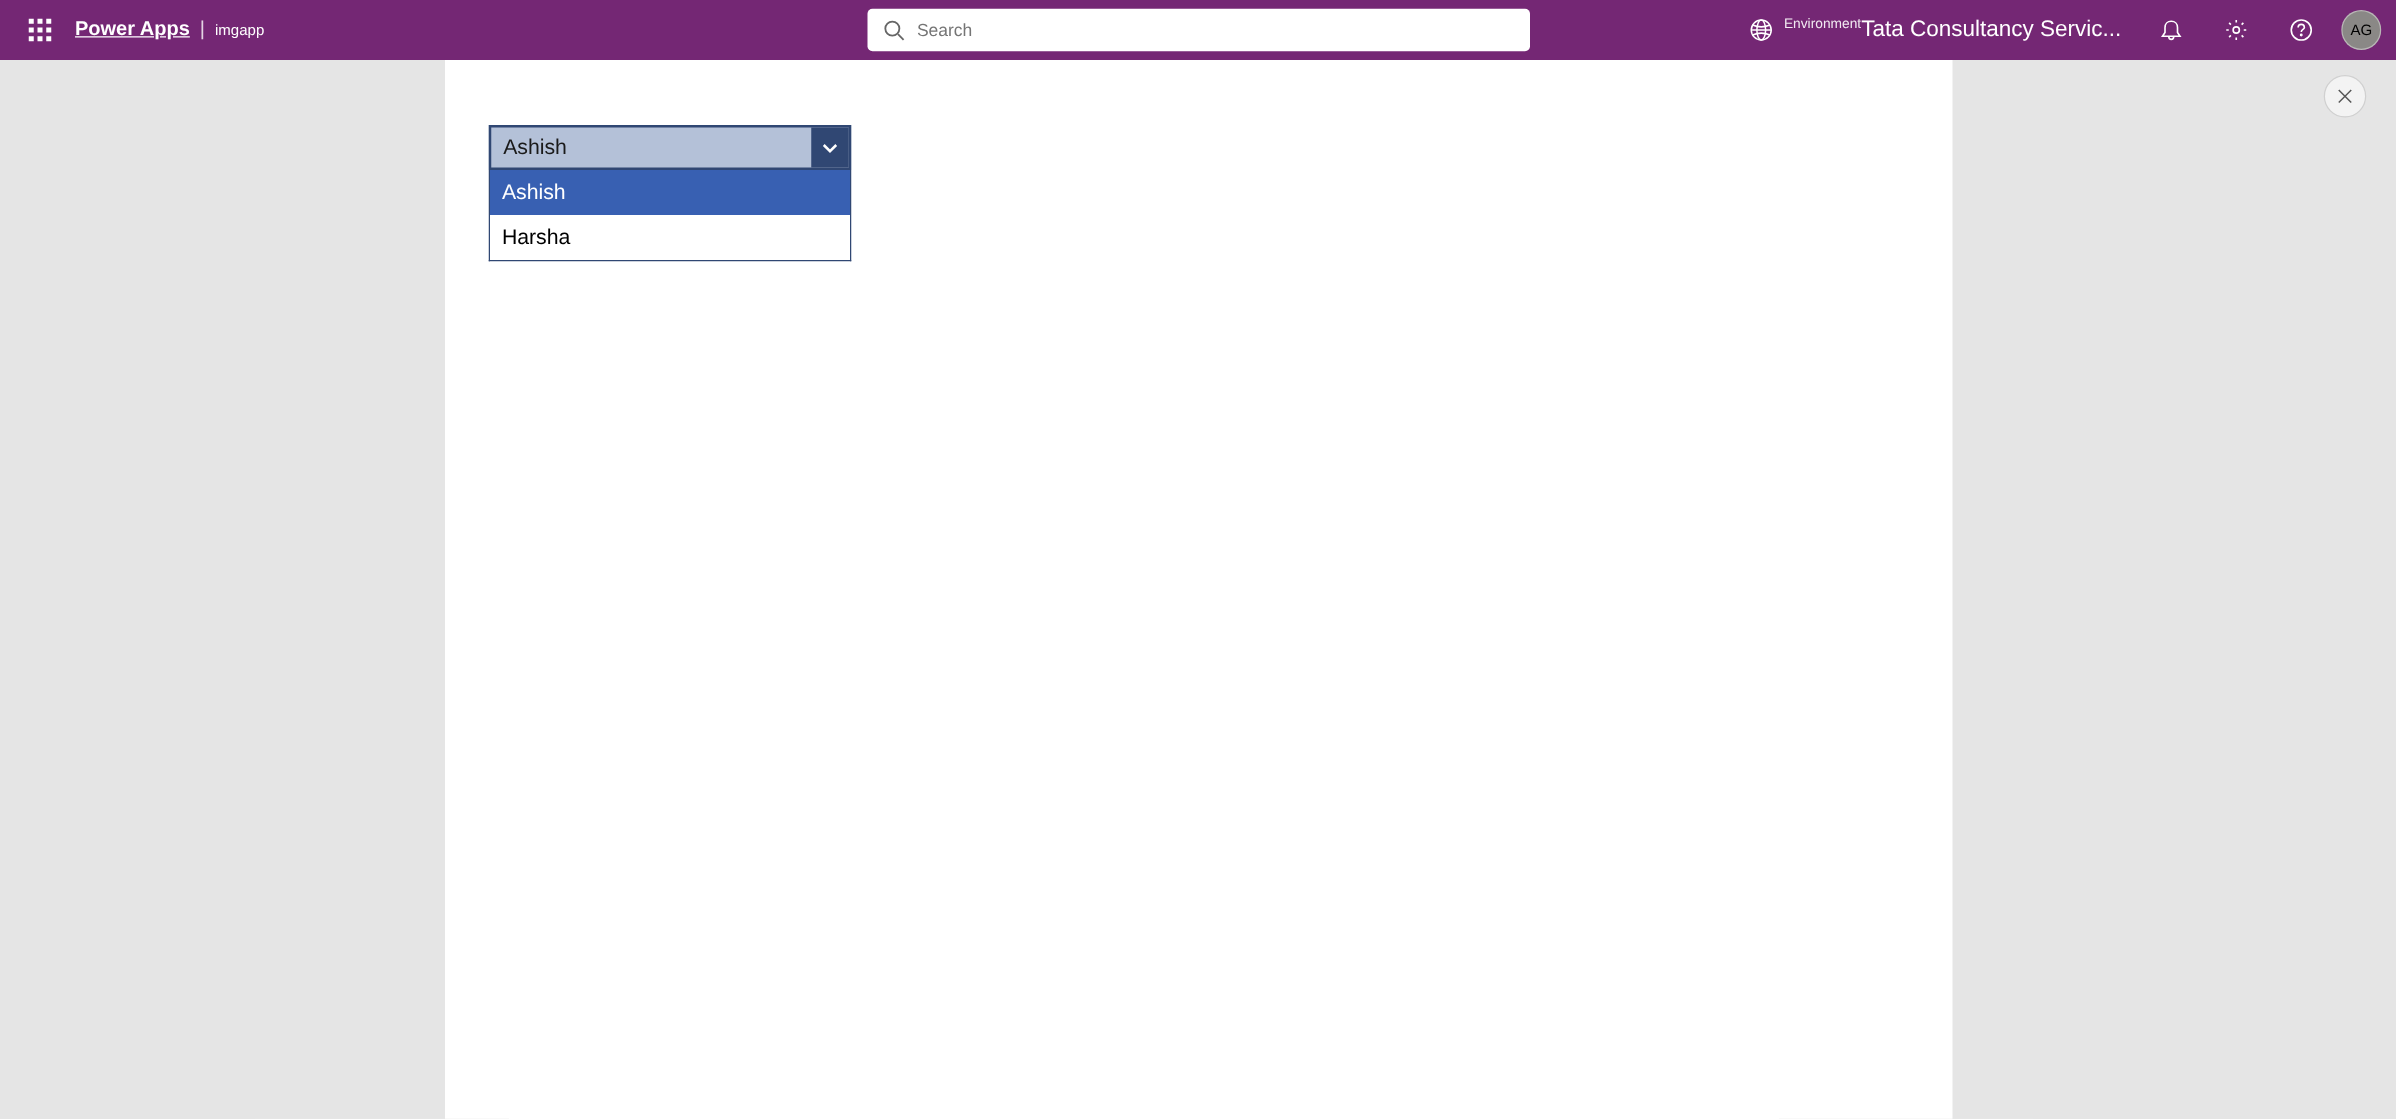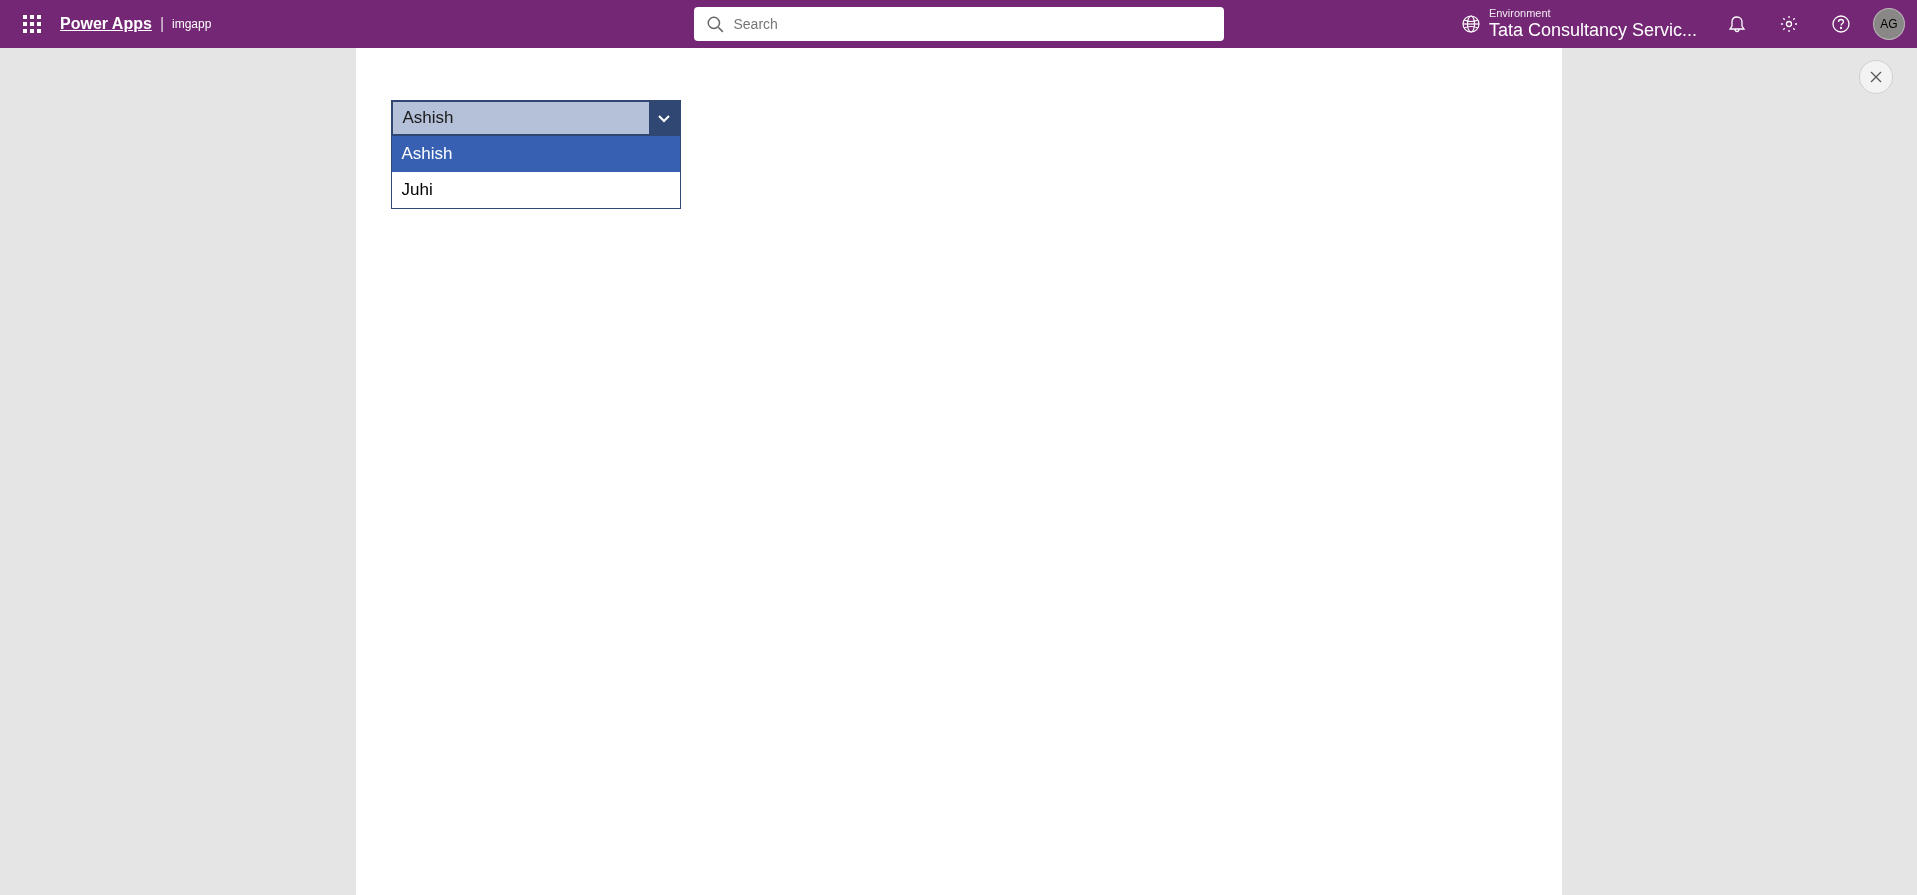--- a/index.html
+++ b/index.html
@@ -95,21 +95,21 @@
       gap: 8px;
       margin-right: 12px;
       cursor: pointer;
     }
     .env-icon-wrap {
       display: flex;
       align-items: center;
     }
     .env-text {
       display: flex;
-      flex-direction: column;
+      flex-direction: row;
       line-height: 1.2;
     }
     .env-label {
       font-size: 11px;
       opacity: 0.9;
     }
     .env-value {
       font-size: 18px;
       white-space: nowrap;
     }
@@ -290,21 +290,21 @@
       <div class="dropdown-select">
         <span class="dropdown-value">Ashish</span>
         <div class="dropdown-chevron">
           <svg width="16" height="16" viewBox="0 0 16 16" fill="none" stroke="white" stroke-width="2">
             <path d="M3 6 L8 11 L13 6"></path>
           </svg>
         </div>
       </div>
       <div class="dropdown-list">
         <div class="dropdown-option selected">Ashish</div>
-        <div class="dropdown-option">Juhi</div>
+        <div class="dropdown-option">Harsha</div>
       </div>
     </div>
   </div>
 </div>
 
 <div class="close-btn">
   <svg width="14" height="14" viewBox="0 0 14 14" stroke="#555" stroke-width="1.2">
     <line x1="2" y1="2" x2="12" y2="12"></line>
     <line x1="12" y1="2" x2="2" y2="12"></line>
   </svg>

